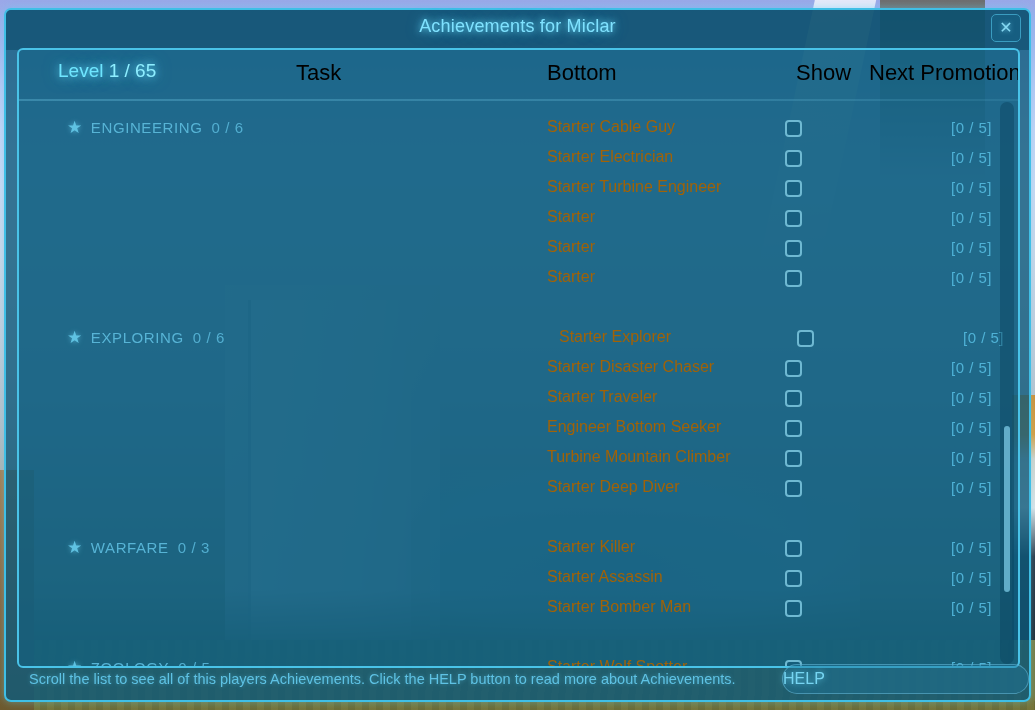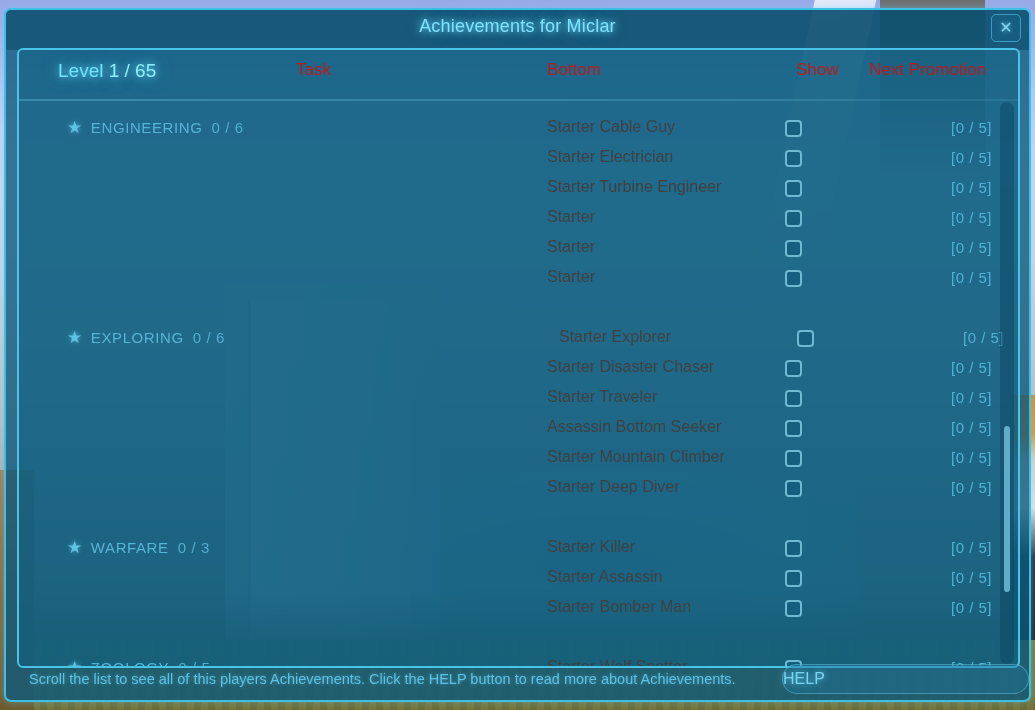--- a/index.html
+++ b/index.html
@@ -125,22 +125,22 @@
 
   
   .col-head {
     position: relative;
     height: 45px;
     padding-left: 8px;
   }
   .col-head .h {
     position: absolute;
     top: 10px;
-    font-size: 17px;
-    color: #b91c1c;
+    font-size: 22px;
+    color: #000000;
     white-space: nowrap;
   }
   .h-level {
     left: 39px;
     color: #6fe6ff !important;
     font-size: 19px !important;
     text-shadow: 0 0 8px rgba(110, 230, 255, .95), 0 0 16px rgba(70, 195, 240, .55);
   }
   .h-level .lvnum { color: #8eeeff; }
   .h-task  { left: 277px; }
@@ -181,21 +181,21 @@
   }
   .cat .cnt { margin-left: 9px; color: #52aed0; }
 
   .row {
     position: relative;
     height: 30px;
   }
   .row .rtitle {
     position: absolute; left: 528px; top: 4px;
     font-size: 16px;
-    color: #404040;
+    color: #a16207;
     white-space: nowrap;
   }
   .row .cbox {
     position: absolute; left: 766px; top: 6px;
     width: 17px; height: 17px;
     box-sizing: border-box;
     border: 2px solid #6fb9d2;
     border-radius: 4px;
     background: rgba(20, 92, 124, .75);
     cursor: pointer;
@@ -341,26 +341,26 @@
             <div class="rtitle">Starter Disaster Chaser</div>
             <div class="cbox"></div>
             <div class="promo">[0 / 5]</div>
           </div>
           <div class="row" style="position: absolute; left: 0px; right: 0px; top: 60px;">
             <div class="rtitle">Starter Traveler</div>
             <div class="cbox"></div>
             <div class="promo">[0 / 5]</div>
           </div>
           <div class="row" style="position: absolute; left: 0px; right: 0px; top: 90px;">
-            <div class="rtitle">Assassin Bottom Seeker</div>
+            <div class="rtitle">Engineer Bottom Seeker</div>
             <div class="cbox"></div>
             <div class="promo">[0 / 5]</div>
           </div>
           <div class="row" style="position: absolute; left: 0px; right: 0px; top: 120px;">
-            <div class="rtitle">Starter Mountain Climber</div>
+            <div class="rtitle">Turbine Mountain Climber</div>
             <div class="cbox"></div>
             <div class="promo">[0 / 5]</div>
           </div>
           <div class="row" style="position: absolute; left: 0px; right: 0px; top: 150px;">
             <div class="rtitle">Starter Deep Diver</div>
             <div class="cbox"></div>
             <div class="promo">[0 / 5]</div>
           </div>
         </div>
         <div class="section" style="position: absolute; left: 0px; right: 0px; top: 432px; height: 90px;">

